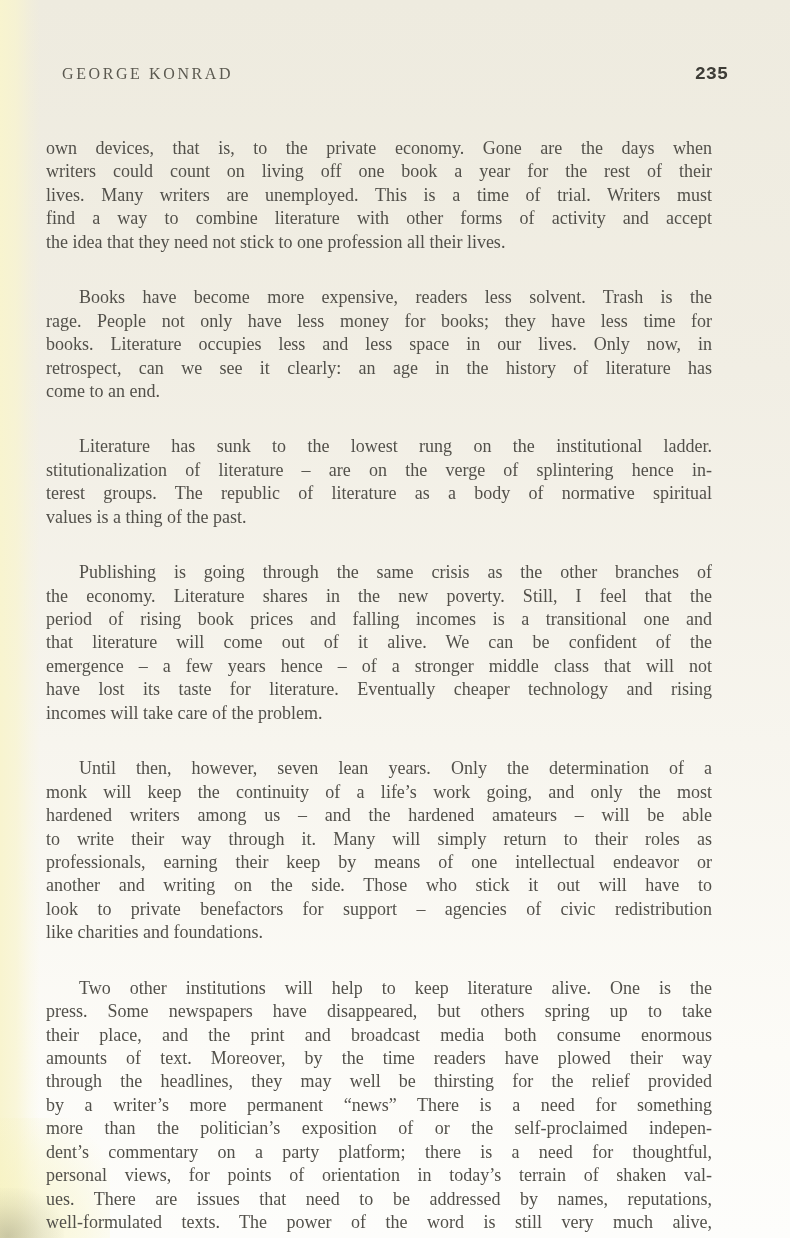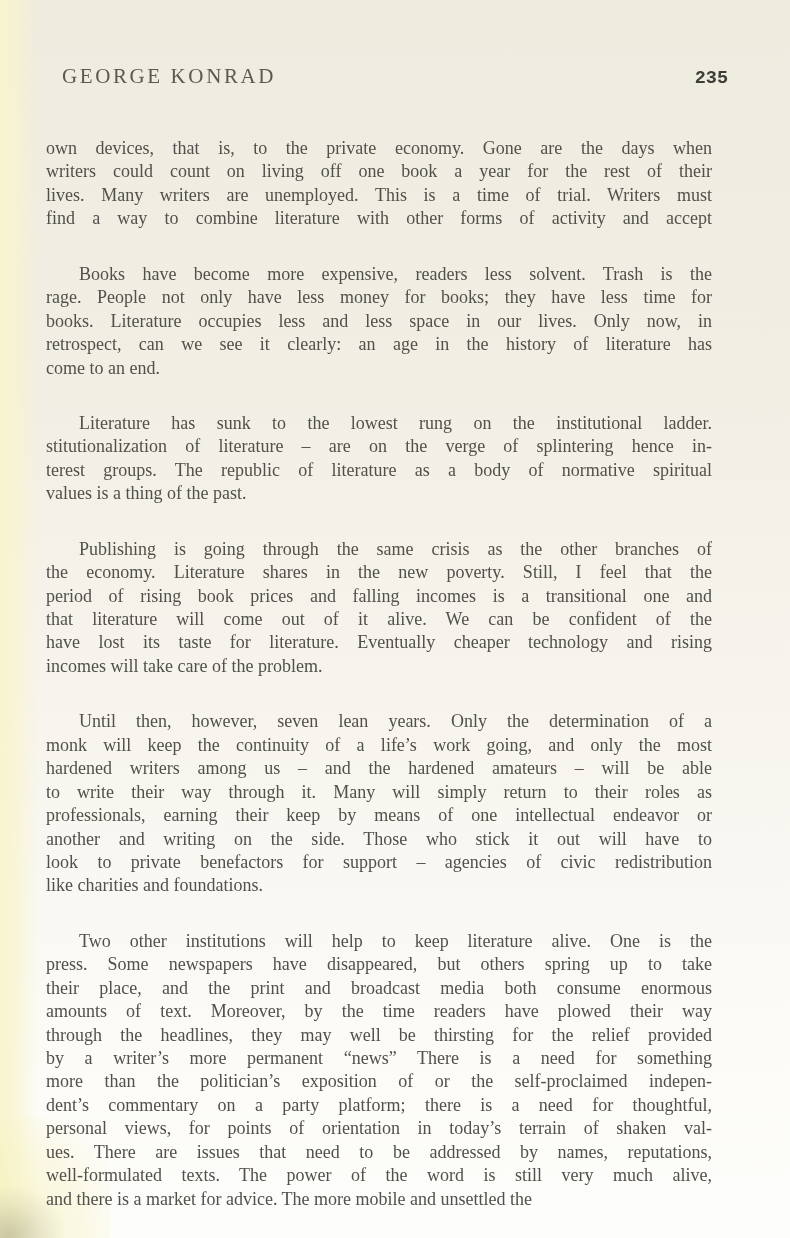--- a/index.html
+++ b/index.html
@@ -36,21 +36,21 @@
   .header {
     position: absolute;
     left: 62px;
     width: 666px;
     top: 64px;
     display: flex;
     justify-content: space-between;
     align-items: baseline;
   }
   .author {
-    font-size: 21px;
+    font-size: 16px;
     letter-spacing: 2.6px;
     color: #5b5950;
   }
   .pagenum {
     font-family: Liberation Mono, monospace;
     font-weight: bold;
     font-size: 18.5px;
     color: #3e3d37;
   }
   .body-text {
@@ -84,39 +84,41 @@
     <span class="author">GEORGE KONRAD</span>
     <span class="pagenum">235</span>
   </div>
 
   <div class="body-text">
       <div class="paragraph">
         <div class="line">own devices, that is, to the private economy. Gone are the days when</div>
         <div class="line">writers could count on living off one book a year for the rest of their</div>
         <div class="line">lives. Many writers are unemployed. This is a time of trial. Writers must</div>
         <div class="line">find a way to combine literature with other forms of activity and accept</div>
+        <div class="line last">the idea that they need not stick to one profession all their lives.</div>
       </div>
       <div class="paragraph">
         <div class="line indent">Books have become more expensive, readers less solvent. Trash is the</div>
         <div class="line">rage. People not only have less money for books; they have less time for</div>
         <div class="line">books. Literature occupies less and less space in our lives. Only now, in</div>
         <div class="line">retrospect, can we see it clearly: an age in the history of literature has</div>
         <div class="line last">come to an end.</div>
       </div>
       <div class="paragraph">
         <div class="line indent">Literature has sunk to the lowest rung on the institutional ladder.</div>
         <div class="line">stitutionalization of literature – are on the verge of splintering hence in-</div>
         <div class="line">terest groups. The republic of literature as a body of normative spiritual</div>
         <div class="line last">values is a thing of the past.</div>
       </div>
       <div class="paragraph">
         <div class="line indent">Publishing is going through the same crisis as the other branches of</div>
         <div class="line">the economy. Literature shares in the new poverty. Still, I feel that the</div>
         <div class="line">period of rising book prices and falling incomes is a transitional one and</div>
         <div class="line">that literature will come out of it alive. We can be confident of the</div>
+        <div class="line">emergence – a few years hence – of a stronger middle class that will not</div>
         <div class="line">have lost its taste for literature. Eventually cheaper technology and rising</div>
         <div class="line last">incomes will take care of the problem.</div>
       </div>
       <div class="paragraph">
         <div class="line indent">Until then, however, seven lean years. Only the determination of a</div>
         <div class="line">monk will keep the continuity of a life’s work going, and only the most</div>
         <div class="line">hardened writers among us – and the hardened amateurs – will be able</div>
         <div class="line">to write their way through it. Many will simply return to their roles as</div>
         <div class="line">professionals, earning their keep by means of one intellectual endeavor or</div>
         <div class="line">another and writing on the side. Those who stick it out will have to</div>

